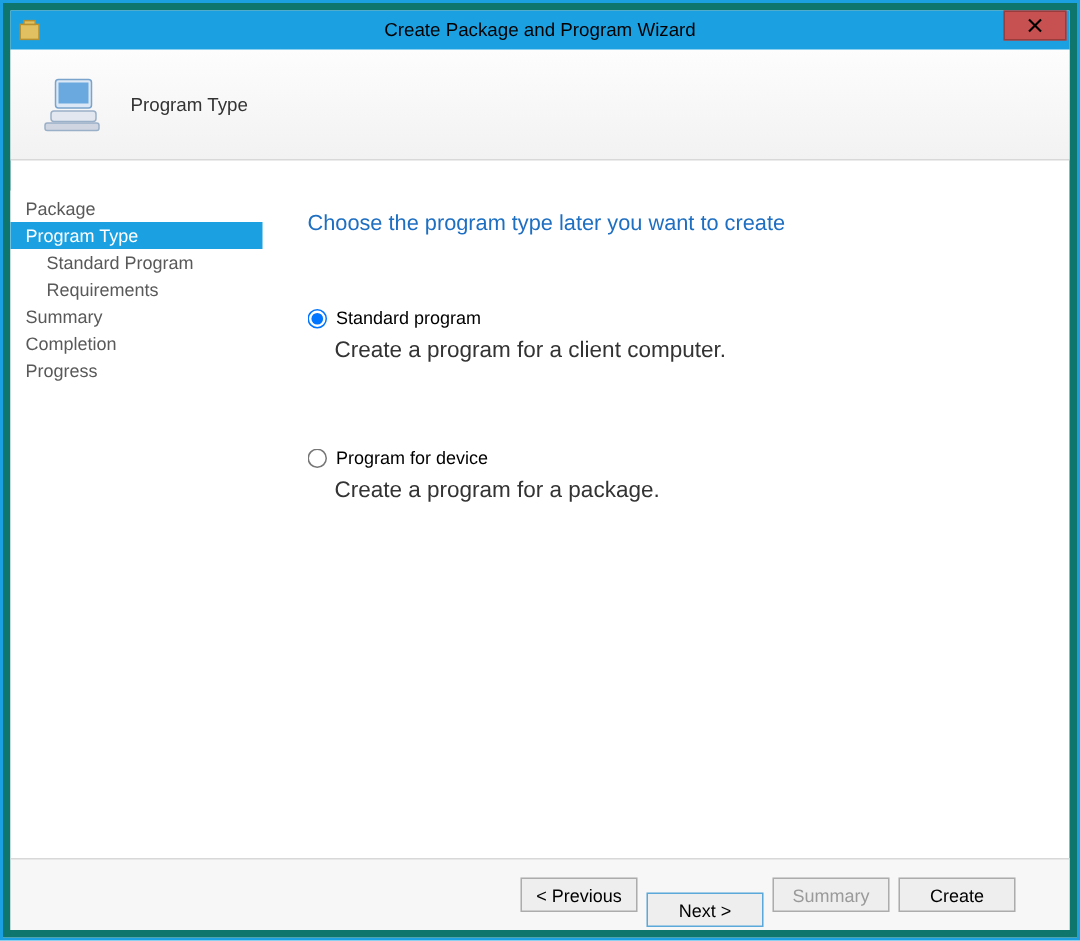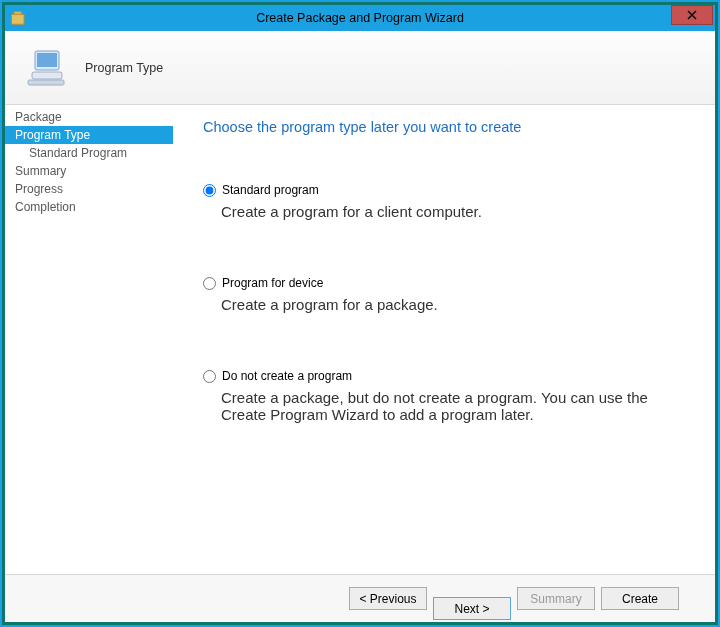--- a/index.html
+++ b/index.html
@@ -1,27 +1,27 @@
 <!DOCTYPE html>
 <html><head>
 <meta charset="utf-8">
 <style>
   * { box-sizing: border-box; }
   html, body { margin: 0; padding: 0; font-family: "Segoe UI", Tahoma, sans-serif; }
   body { width: 720px; height: 627px; background: #1ba1e2; padding: 2px; }
-  .window { width: 100%; height: 100%; background: #fff; display: flex; flex-direction: column; border: 3px solid #0f766e; }
+  .window { width: 100%; height: 100%; background: #fff; display: flex; flex-direction: column; border: 5px solid #0f766e; }
   .titlebar { background: #1ba1e2; height: 26px; display: flex; align-items: center; position: relative; }
   .titlebar-icon { width: 20px; height: 20px; margin-left: 4px; display:flex; align-items:center; justify-content:center; }
   .titlebar-title { position:absolute; left:0; right:0; text-align:center; font-size: 12.5px; color: #000; pointer-events:none; }
   .titlebar-close { margin-left: auto; width: 42px; height: 20px; background: #c75050; border: 1px solid #9a3c3c; display: flex; align-items: center; justify-content: center; margin-right: 2px; margin-top: -6px; }
   .titlebar-close svg { width: 10px; height: 10px; }
   .header { height: 74px; display: flex; align-items: center; border-bottom: 1px solid #d8d8d8; background: linear-gradient(#fdfdfd,#f2f2f2); padding-left: 20px; }
   .header-icon { width: 42px; height: 42px; margin-right: 18px; }
   .header-title { font-size: 12.5px; color: #333; }
-  .body { flex: 1; display: flex; min-height: 0; }
+  .body { flex: 1; display: flex; min-height: 0; margin-top: 20px; }
   .sidebar { width: 168px; background: #fff; padding-top: 3px; font-size: 12px; color: #595959; }
   .sidebar-item { height: 18px; line-height: 18px; padding-left: 10px; cursor: default; }
   .sidebar-item.indent { padding-left: 24px; }
   .sidebar-item.active { background: #1ba1e2; color: #fff; }
   .content { flex: 1; padding: 14px 30px 10px 30px; position:relative; display:flex; flex-direction:column; }
   .content-heading { color: #1e6fc2; font-size: 14.5px; margin-bottom: 48px; }
   .options { flex: 1; }
   .option { margin-bottom: 56px; }
   .option-row { display: flex; align-items: center; font-size: 12px; color: #000; margin-bottom: 6px; }
   .option-row input { margin: 0 6px 0 0; }
@@ -63,49 +63,43 @@
     </span>
     <div class="header-title">Program Type</div>
   </div>
 
   <div class="body">
 
     <div class="sidebar" id="sidebar">
         <div class="sidebar-item"><span>Package</span></div>
         <div class="sidebar-item active"><span>Program Type</span></div>
         <div class="sidebar-item indent"><span>Standard Program</span></div>
+        <div class="sidebar-item indent"><span>Requirements</span></div>
         <div class="sidebar-item"><span>Summary</span></div>
+        <div class="sidebar-item"><span>Completion</span></div>
         <div class="sidebar-item"><span>Progress</span></div>
-        <div class="sidebar-item"><span>Completion</span></div>
       </div>
 
     <div class="content">
       <div class="content-heading">Choose the program type later you want to create</div>
       <div class="options" id="options">
           <div class="option">
             <label class="option-row">
               <input type="radio" name="programtype" checked="" style="">
               <span>Standard program</span>
             </label>
             <div class="option-desc">Create a program for a client computer.</div>
           </div>
           <div class="option">
             <label class="option-row">
               <input type="radio" name="programtype" style="">
               <span>Program for device</span>
             </label>
             <div class="option-desc">Create a program for a package.</div>
           </div>
-          <div class="option">
-            <label class="option-row">
-              <input type="radio" name="programtype" style="">
-              <span>Do not create a program</span>
-            </label>
-            <div class="option-desc">Create a package, but do not create a program. You can use the Create Program Wizard to add a program later.</div>
-          </div>
         </div>
     </div>
 
   </div>
 
   <div class="footer">
     <button class="btn">&lt; Previous</button>
     <button class="btn default">Next &gt;</button>
     <button class="btn" disabled="">Summary</button>
     <button class="btn">Create</button>

